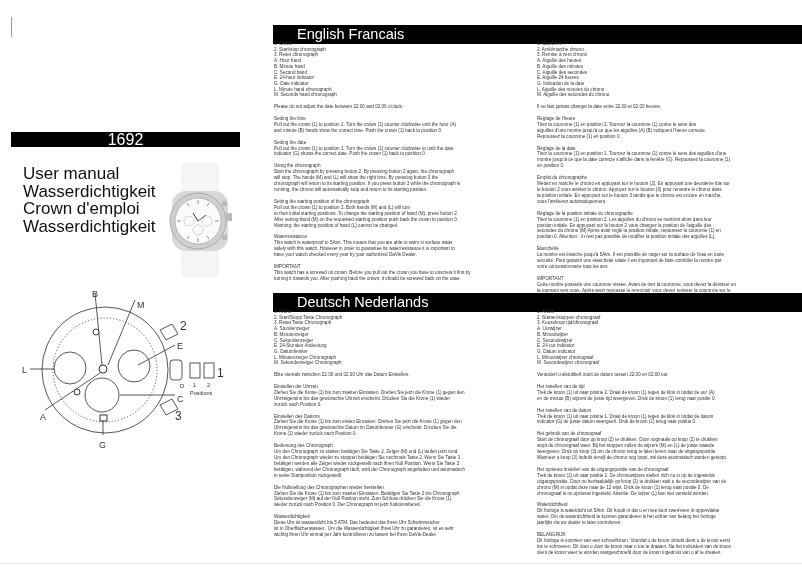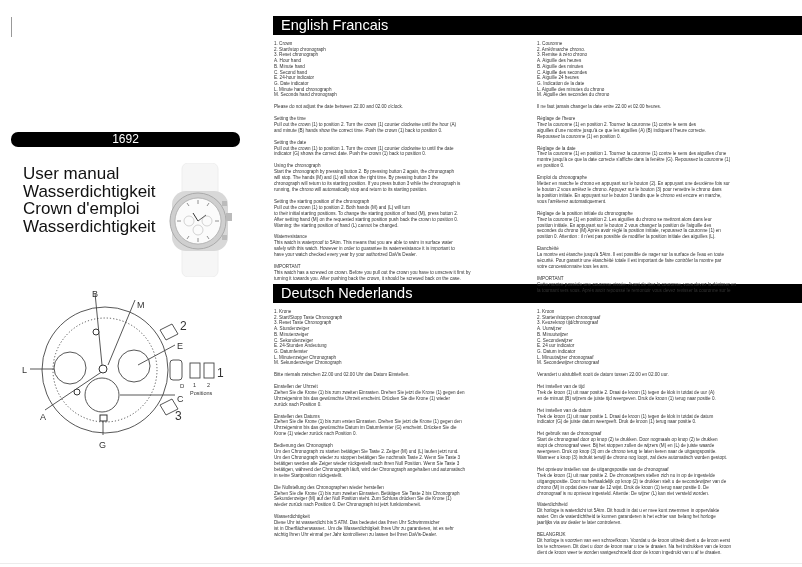--- a/index.html
+++ b/index.html
@@ -1,24 +1,24 @@
 <!DOCTYPE html>
 <html><head>
 <meta charset="utf-8">
 <style>
   html, body { margin:0; padding:0; background:#ffffff; }
   body { width:802px; height:567px; position:relative; overflow:hidden; font-family:"Liberation Sans", sans-serif; color:#222; }
   .left-page { position:absolute; left:0; top:0; width:268px; height:567px; background:#fff; }
   .margin-mark { position:absolute; left:11px; width:1px; height:20px; background:#999; }
-  .model-bar { position:absolute; left:11px; top:132px; width:229px; height:15px; background:#000; color:#fff; font-size:12px; text-align:center; line-height:15px;border-radius:7px; }
+  .model-bar { position:absolute; left:11px; top:132px; width:229px; height:15px; background:#000; color:#fff; font-size:16px; text-align:center; line-height:15px; }
   .manual-list { position:absolute; left:23px; top:165px; font-size:17px; line-height:17.5px; color:#111; }
   .manual-list div { white-space:nowrap; }
   .watch-photo { position:absolute; left:160px; top:163px; width:80px; height:114px; }
   .diagram { position:absolute; left:10px; top:285px; width:225px; height:170px; }
-  .section-bar { position:absolute; left:273px; width:529px; height:19px; background:#000; color:#fff; font-size:14.5px; line-height:19px; padding-left:8px; box-sizing:border-box; }
+  .section-bar { position:absolute; left:273px; width:529px; height:19px; background:#000; color:#fff; font-size:14.5px; line-height:19px; padding-left:24px; box-sizing:border-box;margin-top:9px; }
   .col { position:absolute; width:250px; font-size:4.6px; line-height:5.9px; color:#333; }
   .col .p { margin:0 0 6px 0; }
   .col .line { white-space:nowrap; }
   .col .legend { margin-bottom:6px; }
   .col .legend div { white-space:nowrap; line-height:5.7px; }
   .col .heading { color:#333; }
   .bottom-line { position:absolute; left:0; top:563px; width:802px; height:1px; background:#ececec; }
 </style>
 </head>
 <body>

